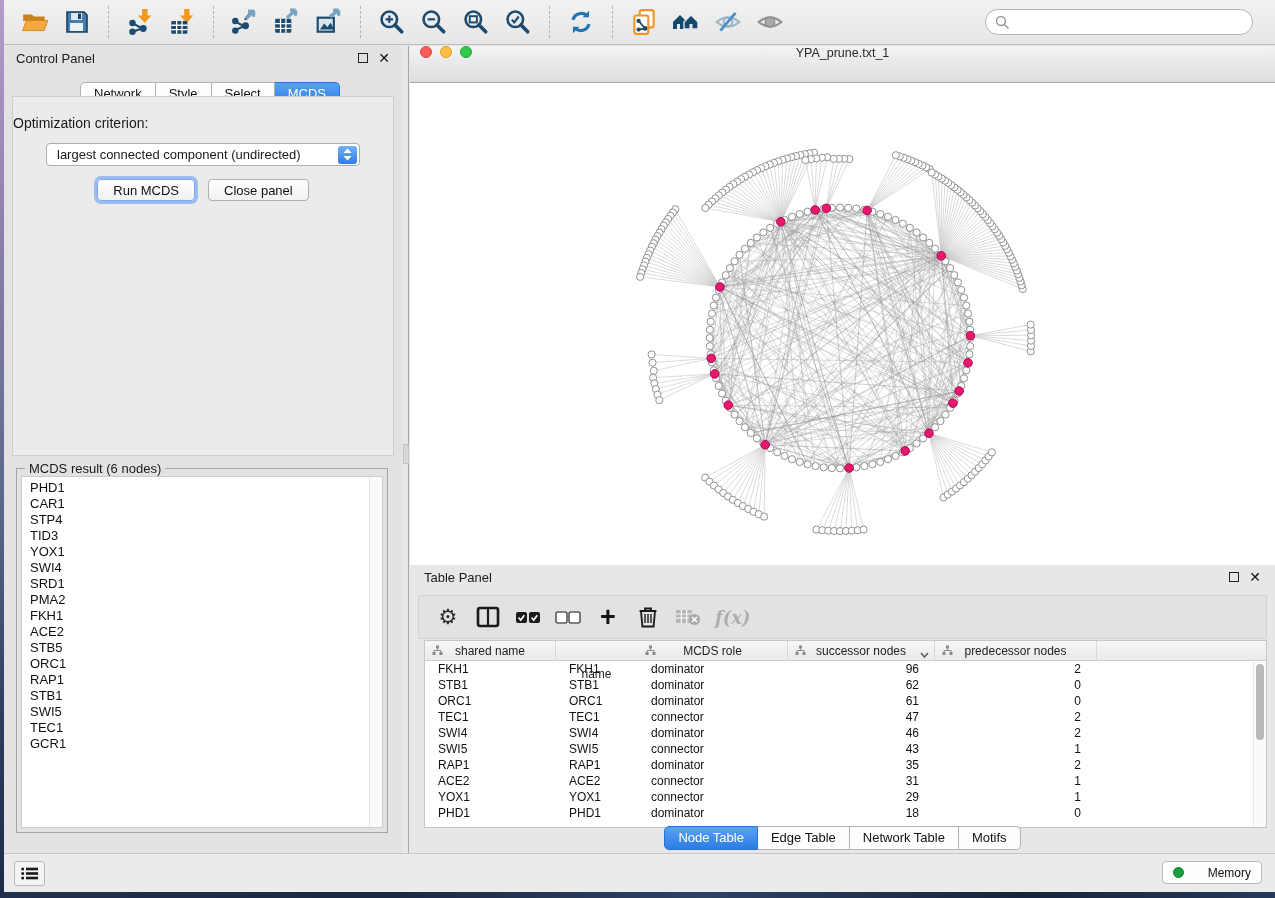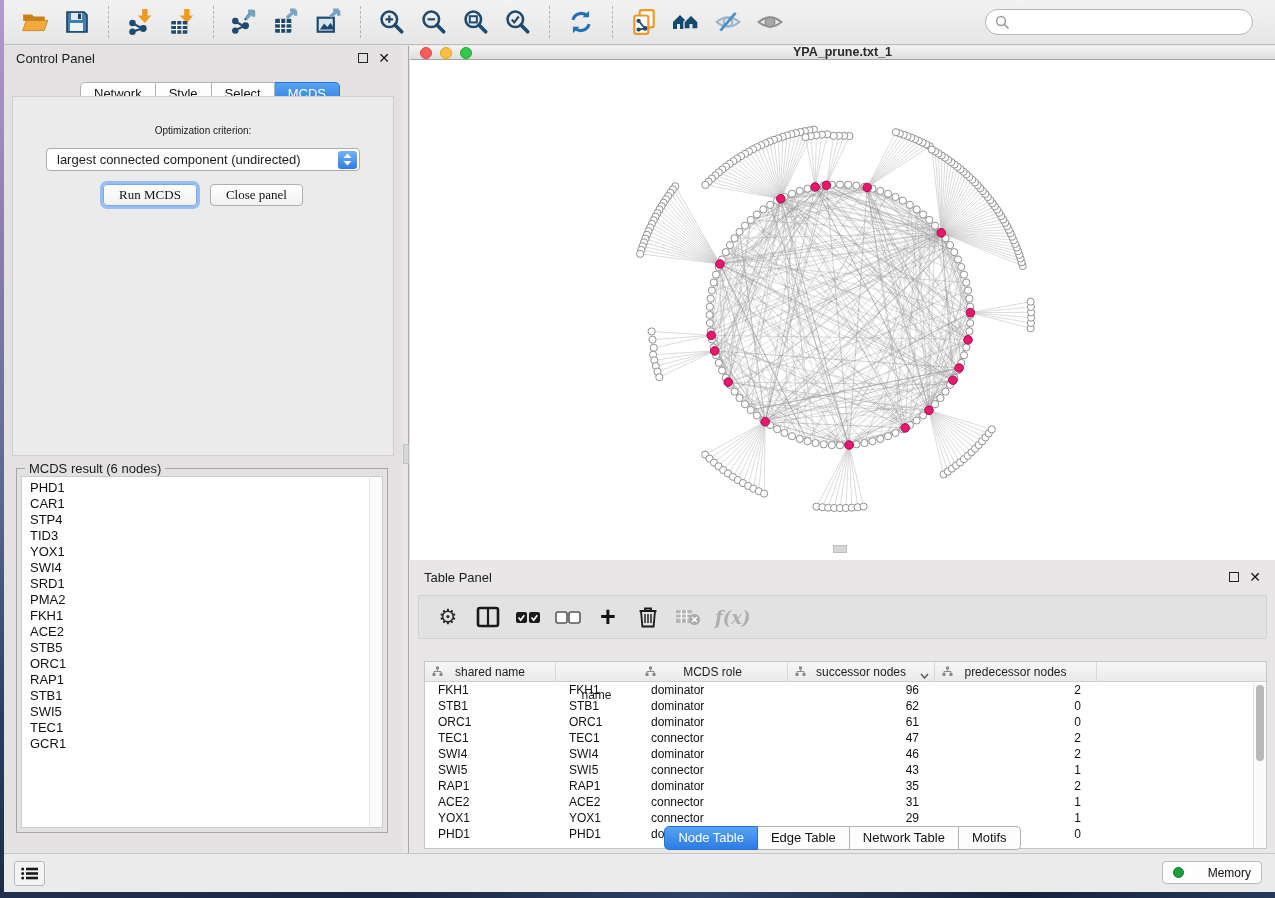--- a/index.html
+++ b/index.html
@@ -37,52 +37,52 @@
   #control-tabs { position:absolute; left:76px; top:28px; }
   .seg-tabs { display:inline-flex; }
   .seg { padding:3px 13px 4px; font-size:13px; background:#fdfdfd; border:1px solid #b2b2b2;
     border-left:none; color:#111;margin-top:8px; }
   .seg:first-child { border-left:1px solid #b2b2b2; border-radius:5px 0 0 5px; }
   .seg:last-child { border-radius:0 5px 5px 0; }
   .seg.active { background:linear-gradient(#58a3f5,#2c7ce2); color:#fff; border-color:#2c70d4; }
 
   #mcds-panel { position:absolute; left:8px; right:8px; top:50px; height:360px;
     background:#ecebeb; border:1px solid #cfcdcd; }
-  #optimization-label { text-align:center; margin-top:28px; font-size:10px; }
+  #optimization-label { margin-top:18px; font-size:14px; }
   #criterion-select { position:relative; margin:12px auto 0; width:314px; height:23px; background:#fff;
     border:1px solid #acacac; border-radius:4px; display:flex; align-items:center; padding-left:10px;
     font-size:13px; }
   #criterion-stepper { position:absolute; right:2px; top:1.5px; width:19px; height:18px; border-radius:3px;
     background:linear-gradient(#74b3f8,#2d7ce8); display:flex; flex-direction:column;
     align-items:center; justify-content:center; gap:1px; }
   .btn-row { display:flex; justify-content:center; gap:13px; margin-top:13px; }
   .mac-btn { height:22px; padding:0 15px; font-size:13px; background:linear-gradient(#ffffff,#f1f1f1);
-    border:1px solid #b0b0b0; border-radius:4px; color:#111;font-family:Liberation Serif, serif; }
+    border:1px solid #b0b0b0; border-radius:4px; color:#111; }
   .mac-btn.focused { box-shadow:0 0 0 3px rgba(110,165,245,.65); border-color:#7aa8e8; }
 
   #result-group { position:absolute; left:12px; right:14px; top:422px; bottom:20px;
     border:1px solid #a5a5a5; }
   #result-legend { position:absolute; top:-8px; left:8px; background:#e3e1e1; padding:0 4px;
     font-size:13px; }
   #mcds-list { position:absolute; left:4px; right:18px; top:7px; bottom:4px; background:#fff;
     border:1px solid #cccccc; border-right:none; overflow:hidden; padding:3px 0 0 8px; }
   .mcds-item { font-size:13px; line-height:16px; color:#111; }
   #mcds-scroll { position:absolute; right:4px; top:7px; bottom:4px; width:14px; background:#fafafa;
     border:1px solid #cccccc; border-left:1px solid #e2e2e2; }
 
   
   #v-splitter { position:absolute; left:398px; top:46px; width:7px; bottom:40px; background:#e8e6e6;
     border-right:1px solid #a8a8a8; }
   #v-grip { position:absolute; left:1px; top:398px; width:6px; height:20px; background:#d8d8d8;
     border:1px solid #c2c2c2; }
 
   
   #network-window { position:absolute; left:406px; top:46px; right:0; height:514px; background:#fff; }
-  #net-titlebar { height:14px; background:linear-gradient(#f3f3f3,#dedede);
-    border-bottom:1px solid #a5a5a5; display:flex; align-items:flex-end; position:relative;font-weight:bold; }
+  #net-titlebar { height:37px; background:linear-gradient(#f3f3f3,#dedede);
+    border-bottom:1px solid #a5a5a5; display:flex; align-items:flex-start; position:relative; }
   .light { width:12px; height:12px; border-radius:50%; margin-left:8px; }
   .light.red { background:#fc5b57; border:1px solid #dd4743; margin-left:10px; }
   .light.yellow { background:#fdbe41; border:1px solid #dfa023; }
   .light.green { background:#34c84a; border:1px solid #27a436; }
   #net-title { position:absolute; left:0; right:0; text-align:center; font-size:12.5px; color:#2a2a2a; }
   #net-canvas { position:relative; height:493px; background:#fff; }
   #net-canvas svg { display:block; }
   #h-grip { position:absolute; left:50%; bottom:0; width:14px; height:8px; margin-left:-10px;
     background:#d6d6d6; border:1px solid #c0c0c0; }
 
@@ -90,21 +90,21 @@
   #table-panel { position:absolute; left:406px; top:565px; right:0; bottom:40px; background:#e8e6e6; }
   #tp-toolbar { position:absolute; left:8px; right:8px; top:30px; height:44px; background:#e3e2e2;
     border:1px solid #d2d0d0; border-radius:2px; display:flex; align-items:center; padding-left:16px; }
   .tp-btn { background:none; border:none; margin-right:14px; height:34px; min-width:26px;
     display:flex; align-items:center; justify-content:center; }
   .gear-glyph { font-size:21px; color:#2b2b2b; line-height:20px; }
   .plus-glyph { font-size:27px; font-weight:bold; color:#151515; line-height:22px; }
   .fx-glyph { font-family:"DejaVu Serif","Liberation Serif",serif; font-style:italic; font-size:18px;
     color:#aeaeae;font-weight:bold; }
 
-  #node-table { position:absolute; left:14px; top:96px; width:843px; height:188px; background:#fff;
+  #node-table { position:absolute; left:14px; top:75px; width:843px; height:188px; background:#fff;
     border:1px solid #c6c6c6; overflow:hidden; }
   #table-head { display:flex; height:20px; background:linear-gradient(#f7f7f7,#eaeaea);
     border-bottom:1px solid #cfcfcf; }
   .th { position:relative; display:flex; align-items:center; justify-content:center;
     border-right:1px solid #d8d8d8; font-size:12px; color:#222; }
   .th .hicon { position:absolute; left:7px; top:4px; }
   .th .sort { position:absolute; right:5px; top:6px; }
   .tr { display:flex; height:16px; align-items:center; }
   .td { font-size:12px; color:#111; overflow:hidden; white-space:nowrap; }
   .td.left { padding-left:13px; text-align:left; }

